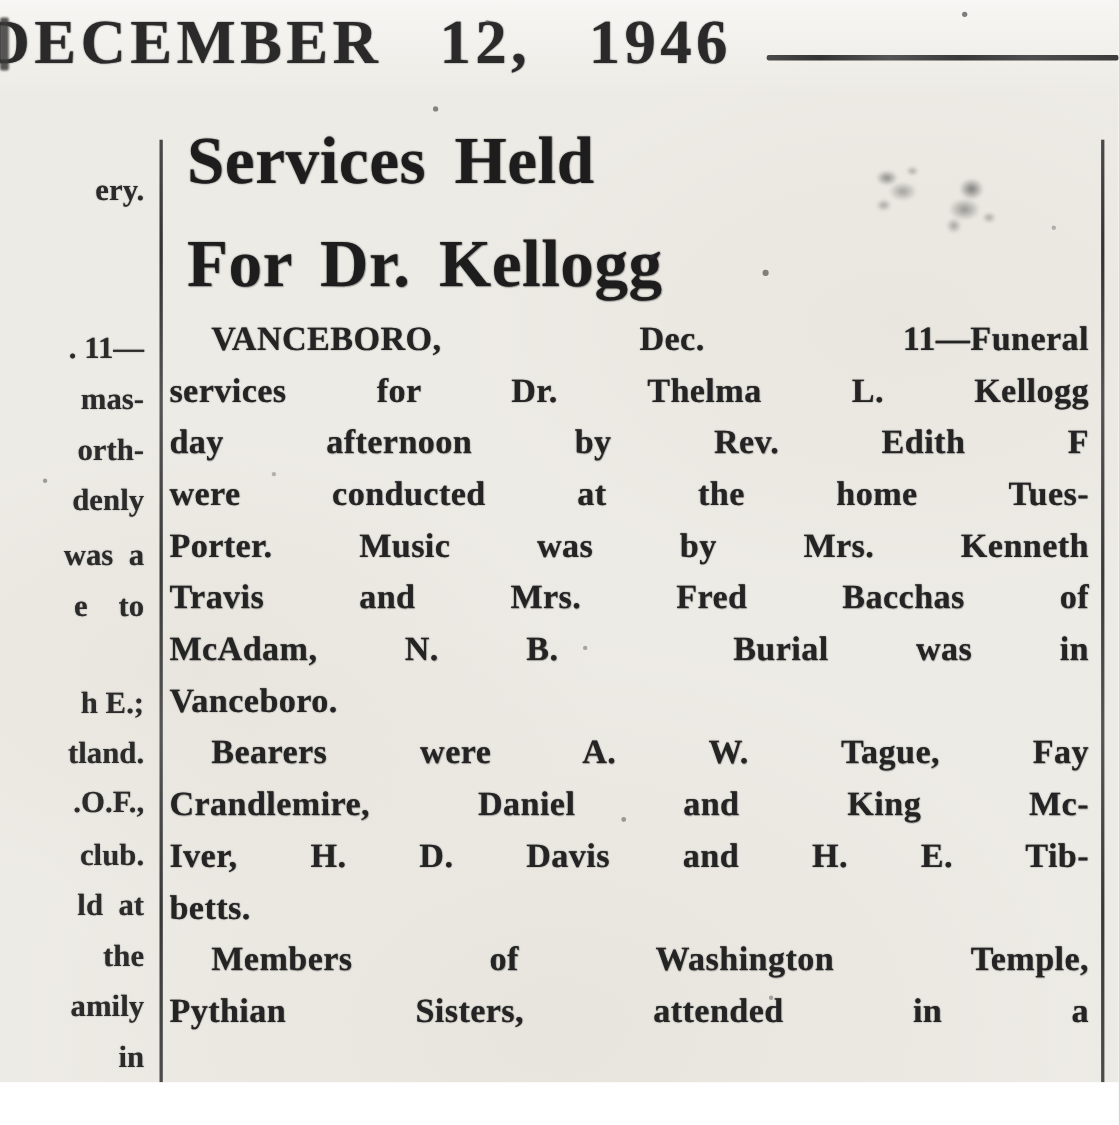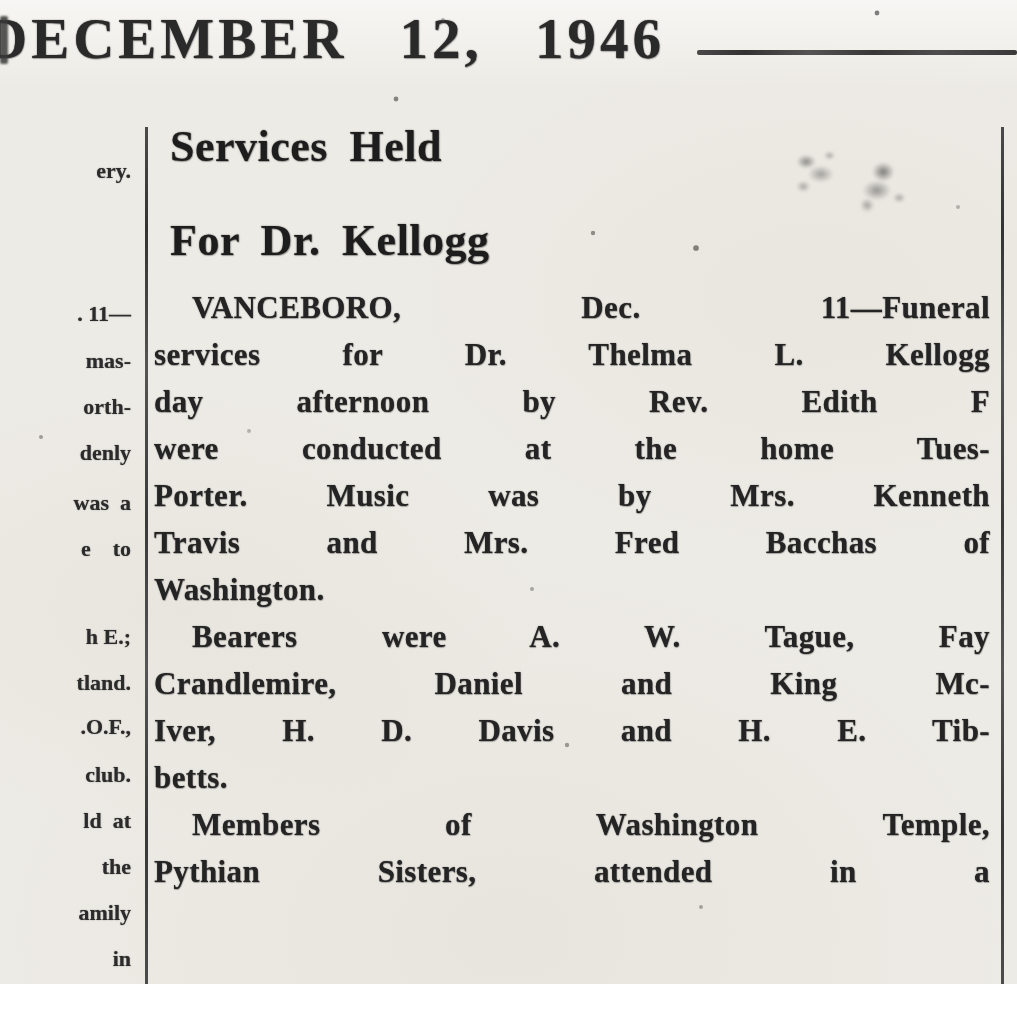--- a/index.html
+++ b/index.html
@@ -38,42 +38,42 @@
     background:linear-gradient(180deg,#4a4a4a,#333 12%,#555 28%,#3a3a3a 46%,#565656 63%,#383838 82%,#4c4c4c);
     filter:blur(0.35px);
   }
   .v-rule.left{left:145px;}
   .v-rule.right{left:1001px;}
   
   .left-col{position:absolute;left:0;top:0;width:137px;}
   .left-col .lline{
     position:absolute;right:6px;left:0;
     text-align:right;white-space:pre;
-    font-size:22px;font-weight:700;color:#2b2b2b;line-height:1;
+    font-size:28px;font-weight:700;color:#2b2b2b;line-height:1;
     text-shadow:0 0 1.2px rgba(30,30,30,0.6);
   }
   .lline:nth-child(1){top:160px;}
   .lline:nth-child(2){top:303px;}
   .lline:nth-child(3){top:350px;}
   .lline:nth-child(4){top:396px;}
   .lline:nth-child(5){top:442px;}
   .lline:nth-child(6){top:492px;text-align:right;}
   .lline:nth-child(7){top:538px;margin-left:36px;}
   .lline:nth-child(8){top:626px;}
   .lline:nth-child(9){top:672px;}
   .lline:nth-child(10){top:716px;}
   .lline:nth-child(11){top:764px;}
   .lline:nth-child(12){top:810px;}
   .lline:nth-child(13){top:856px;padding-left:32px;}
   .lline:nth-child(14){top:902px;}
   .lline:nth-child(15){top:948px;}
   
   .headline{
     position:absolute;left:170px;top:100px;width:720px;
-    font-size:44px;font-weight:700;line-height:94px;letter-spacing:0.5px;word-spacing:10px;
+    font-size:61px;font-weight:700;line-height:94px;letter-spacing:0.5px;word-spacing:10px;
     color:#1d1d1d;
     text-shadow:0 0 1.6px rgba(25,25,25,0.6), 0.8px 0.8px 1px rgba(40,40,40,0.3);
   }
   
   .body-text{position:absolute;left:154px;top:284px;width:836px;}
   .bline{
     font-size:31px;font-weight:700;line-height:47px;color:#242424;
     text-align:justify;text-align-last:justify;
     letter-spacing:0.4px;
     text-shadow:0 0 1.2px rgba(30,30,30,0.62), 0.5px 0.5px 0.8px rgba(45,45,45,0.3);
@@ -171,21 +171,22 @@
   <div class="smudge a"></div>
   <div class="smudge b"></div>
 
   <div class="body-text">
     <div class="bline indent">VANCEBORO, Dec. 11—Funeral</div>
     <div class="bline">services for Dr. Thelma L. Kellogg</div>
     <div class="bline">day afternoon by Rev. Edith F</div>
     <div class="bline">were conducted at the home Tues-</div>
     <div class="bline">Porter. Music was by Mrs. Kenneth</div>
     <div class="bline">Travis and Mrs. Fred Bacchas of</div>
-    <div class="bline noj">Washington.</div>
+    <div class="bline">McAdam, N. B.&nbsp; Burial was in</div>
+    <div class="bline noj">Vanceboro.</div>
     <div class="bline indent">Bearers were A. W. Tague, Fay</div>
     <div class="bline">Crandlemire, Daniel and King Mc-</div>
     <div class="bline">Iver, H. D. Davis and H. E. Tib-</div>
     <div class="bline noj">betts.</div>
     <div class="bline indent">Members of Washington Temple,</div>
     <div class="bline">Pythian Sisters, attended in a</div>
   </div>
 
   <div class="bottom-rule"></div>
   <div class="bottom-tick"></div>

